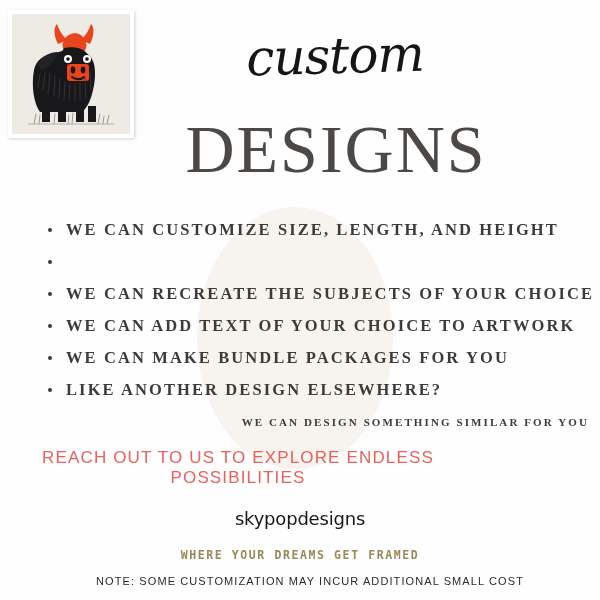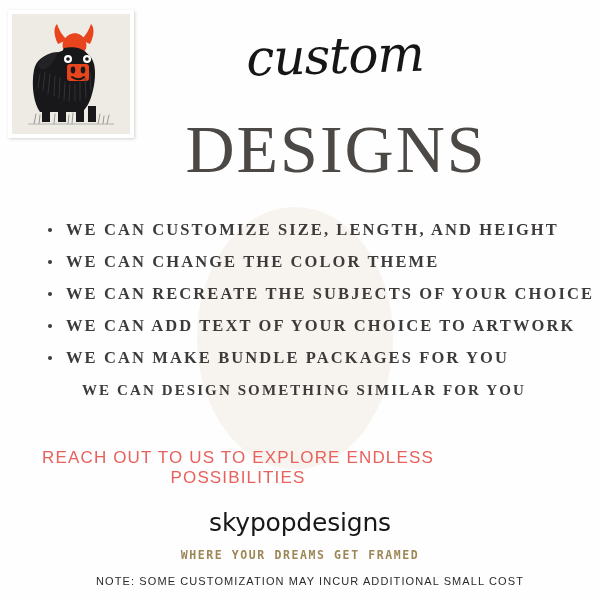--- a/index.html
+++ b/index.html
@@ -144,24 +144,25 @@
     background: #3d3b3a;
     border-radius: 50%;
   }
   .feature-subline {
     position: relative;
     height: 32px;
     line-height: 32px;
     padding-left: 38px;
     font-family: "Liberation Serif", serif;
     font-weight: 700;
-    font-size: 15px;
+    font-size: 11px;
     letter-spacing: 2.1px;
     color: #3d3b3a;
     white-space: nowrap;
+    text-align: right;
   }
 
   
   .cta {
     position: absolute;
     left: 0;
     top: 448px;
     width: 476px;
     text-align: center;
     font-family: "Liberation Sans", sans-serif;
@@ -174,21 +175,21 @@
 
   
   .brand {
     position: absolute;
     left: 0;
     top: 508px;
     width: 600px;
     text-align: center;
     font-family: "DejaVu Sans", sans-serif;
     font-weight: 400;
-    font-size: 25px;
+    font-size: 18px;
     letter-spacing: -0.2px;
     color: #18181a;
     z-index: 2;
   }
   .tagline {
     position: absolute;
     left: 0;
     top: 548px;
     width: 600px;
     text-align: center;
@@ -285,33 +286,36 @@
   <div class="headline-main">DESIGNS</div>
 
 
   <ul class="feature-list">
     <li class="feature-item">
       <span class="bullet"></span>
       <span>WE CAN CUSTOMIZE SIZE, LENGTH, AND HEIGHT</span>
     </li>
     <li class="feature-item">
       <span class="bullet"></span>
-      <span>WE CAN CHANGE THE COLOR THEME</span>
     </li>
     <li class="feature-item">
       <span class="bullet"></span>
       <span>WE CAN RECREATE THE SUBJECTS OF YOUR CHOICE</span>
     </li>
     <li class="feature-item">
       <span class="bullet"></span>
       <span>WE CAN ADD TEXT OF YOUR CHOICE TO ARTWORK</span>
     </li>
     <li class="feature-item">
       <span class="bullet"></span>
       <span>WE CAN MAKE BUNDLE PACKAGES FOR YOU</span>
+    </li>
+    <li class="feature-item">
+      <span class="bullet"></span>
+      <span>LIKE ANOTHER DESIGN ELSEWHERE?</span>
     </li>
     <li class="feature-subline">WE CAN DESIGN SOMETHING SIMILAR FOR YOU</li>
   </ul>
 
   <div class="cta">REACH OUT TO US TO EXPLORE ENDLESS POSSIBILITIES</div>
 
   <div class="brand">skypopdesigns</div>
   <div class="tagline">WHERE YOUR DREAMS GET FRAMED</div>
   <div class="note">NOTE: SOME CUSTOMIZATION MAY INCUR ADDITIONAL SMALL COST</div>
 

